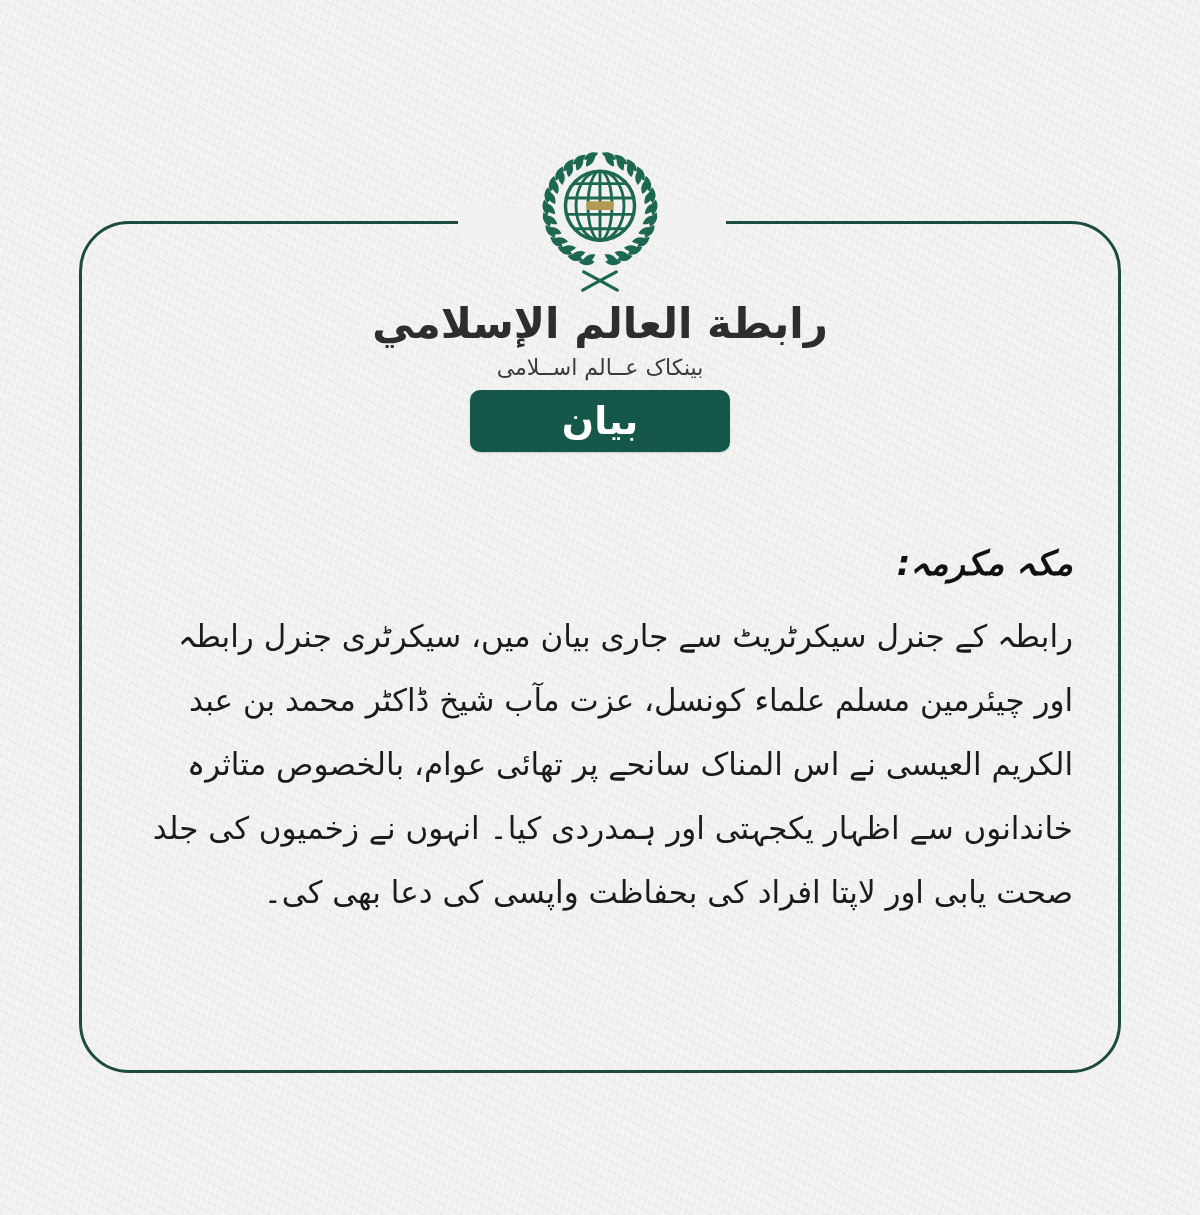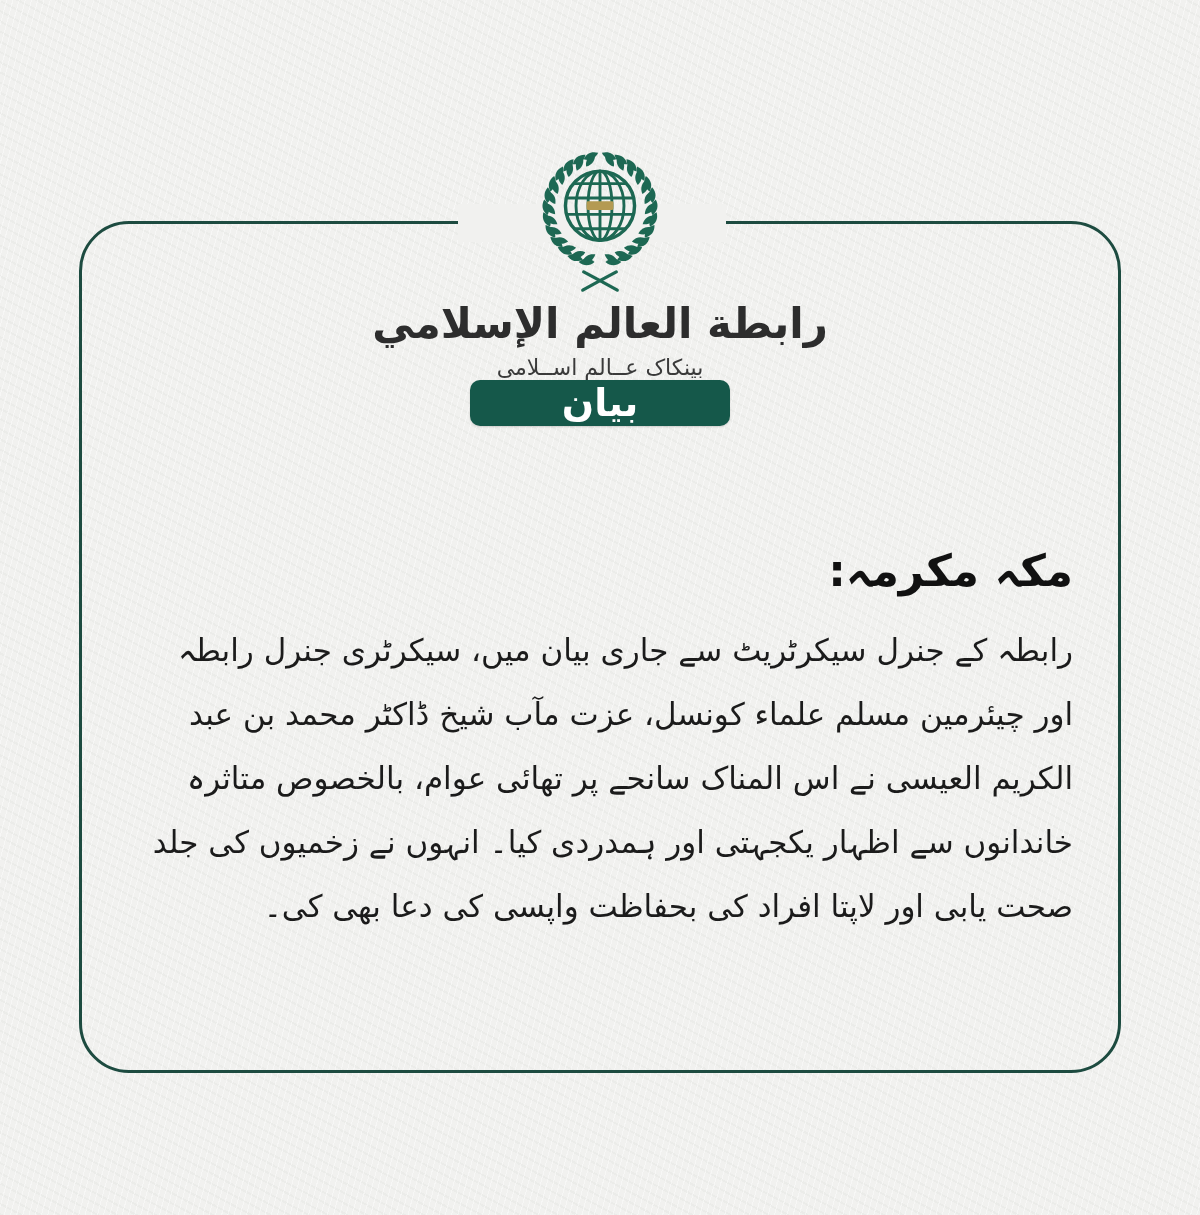--- a/index.html
+++ b/index.html
@@ -45,36 +45,37 @@
   .calligraphy{
     margin-top:4px;direction:rtl;
     font-size:42px;font-weight:bold;color:#2d2d2d;
     letter-spacing:0px;line-height:1.25;
   }
   .org-urdu{
     margin-top:4px;direction:rtl;
     font-size:22px;color:#3a3a3a;
   }
   .banner{
-    margin-top:0;width:260px;height:46px;
+    margin-top:10px;width:260px;height:62px;
     background:var(--accent-green-banner);
     border-radius:10px;
     display:flex;align-items:center;justify-content:center;
     color:#ffffff;font-size:38px;font-weight:bold;
     box-shadow:0 1px 2px rgba(0,0,0,0.15);
   }
 
   .statement{
     position:absolute;right:127px;left:150px;top:540px;
     direction:rtl;text-align:right;color:var(--text-color);
     z-index:3;
   }
   .statement h1{
-    margin:0 0 16px 0;font-size:44px;font-weight:bold;color:#111111;
+    margin:0 0 16px 0;font-size:34px;font-weight:bold;color:#111111;
     line-height:1.4;
+    font-style:italic;
   }
   .statement p{
     margin:0;font-size:31px;line-height:64px;color:var(--text-color);
   }
 </style>
 </head>
 <body>
 
 <div class="canvas">
 

